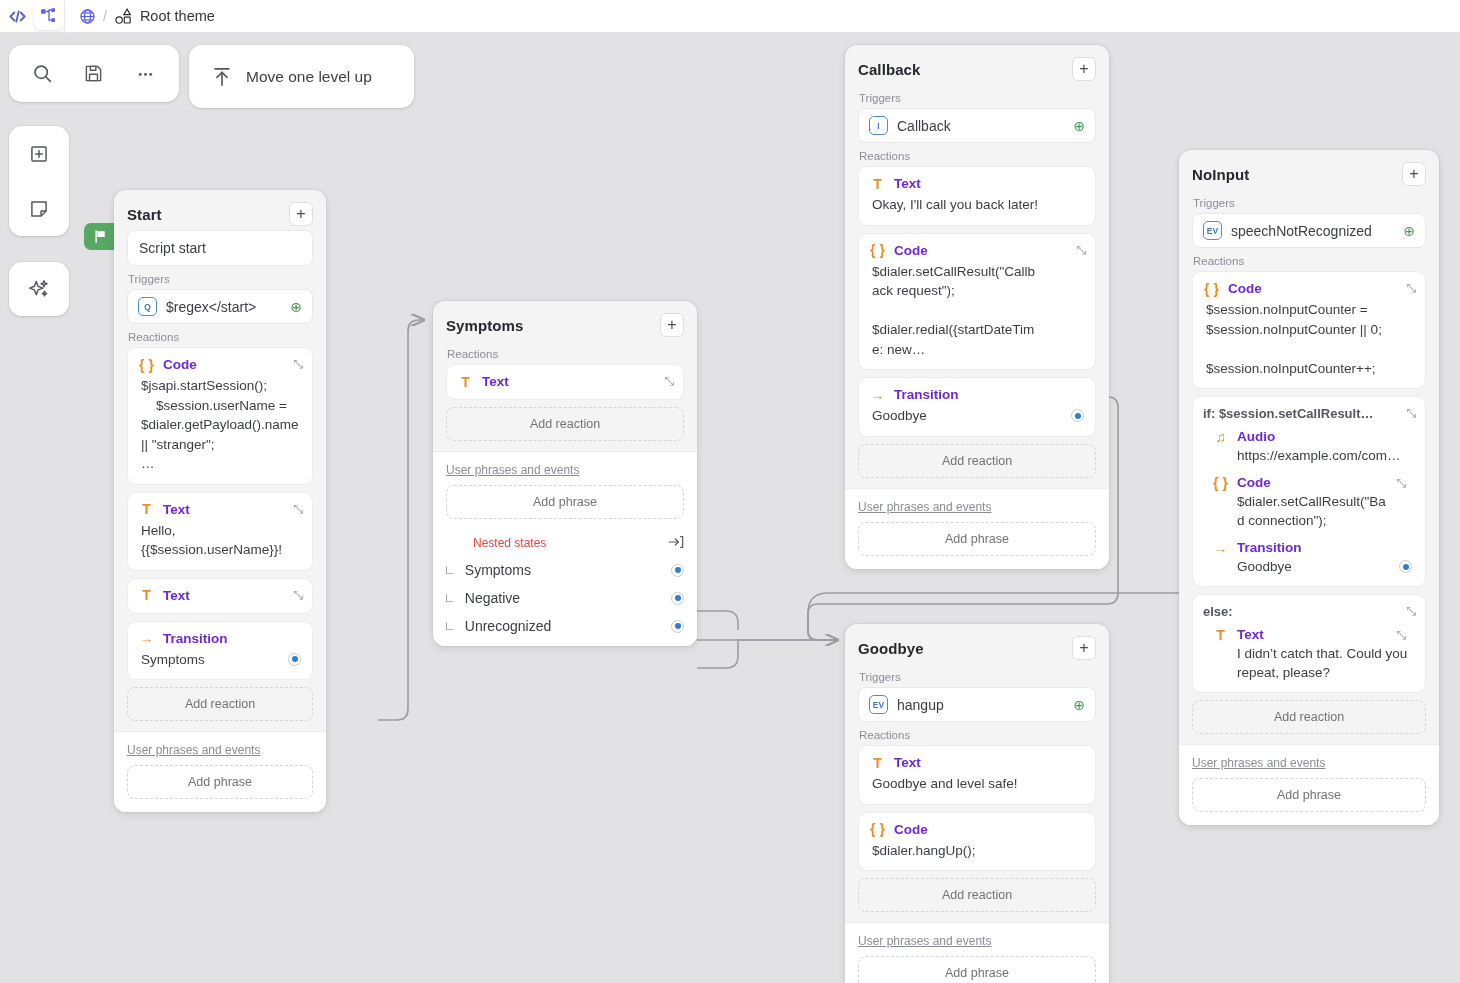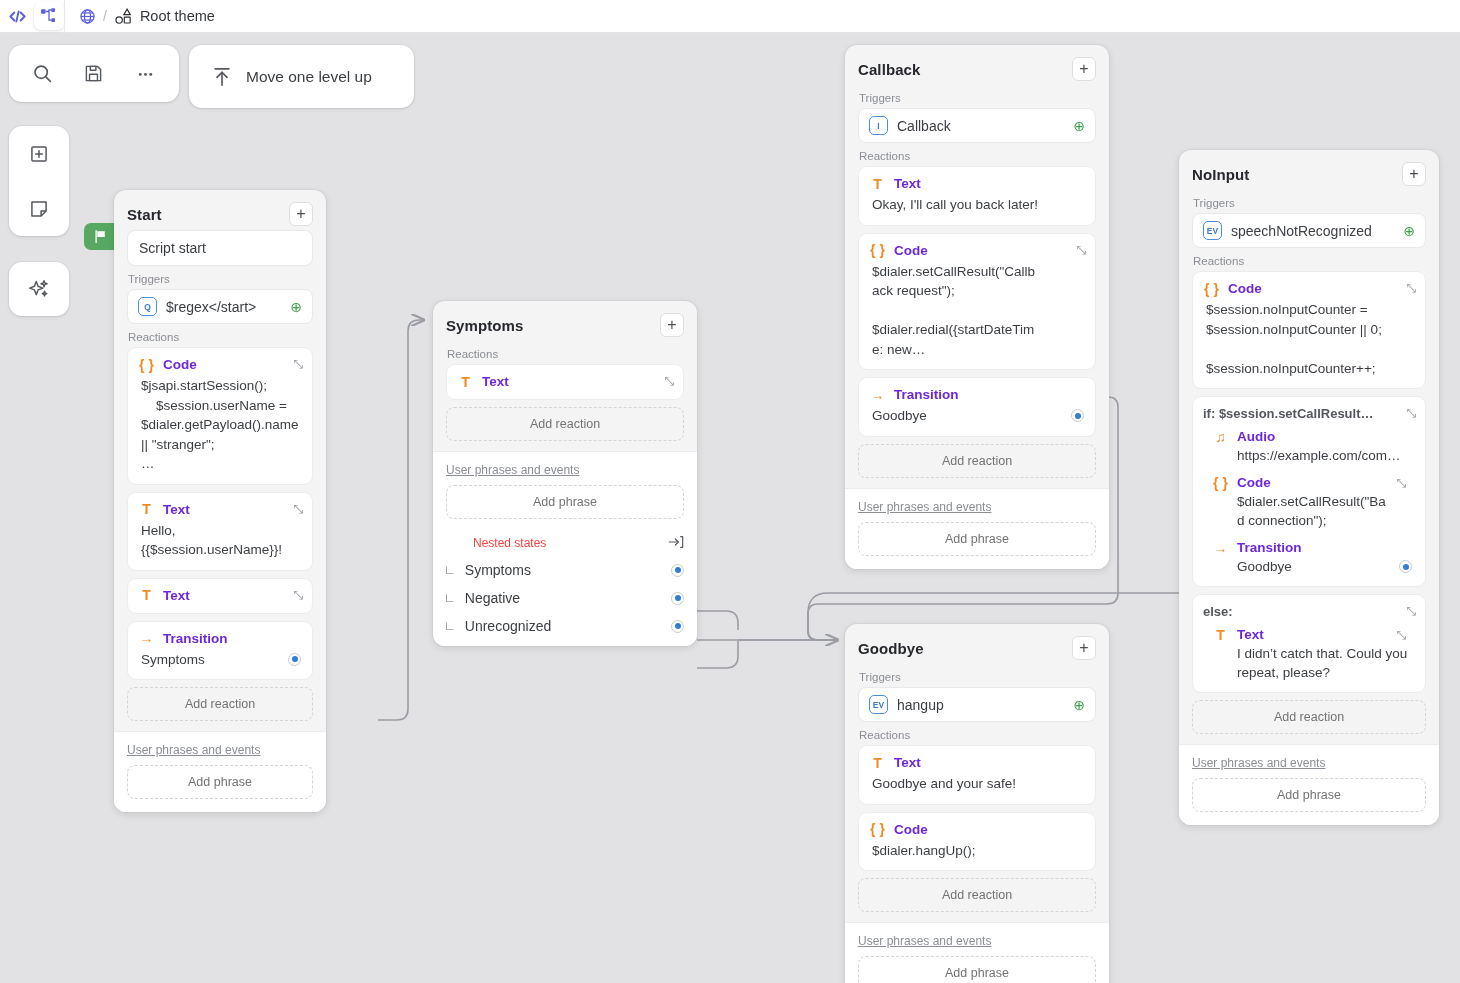--- a/index.html
+++ b/index.html
@@ -392,21 +392,21 @@
         <span>hangup</span>
         <span class="globe">⊕</span>
       </div>
       <div class="sect-label">Reactions</div>
 
       <div class="card">
         <div class="card-head">
             <span class="ic">T</span>
           <span class="card-type">Text</span>
           </div>
-        <div class="card-body">Goodbye and your safe!</div>
+        <div class="card-body">Goodbye and level safe!</div>
       </div>
 
       <div class="card">
         <div class="card-head">
             <span class="ic">{ }</span>
           <span class="card-type">Code</span>
           </div>
         <div class="card-body code-body">$dialer.hangUp();</div>
       </div>
 

